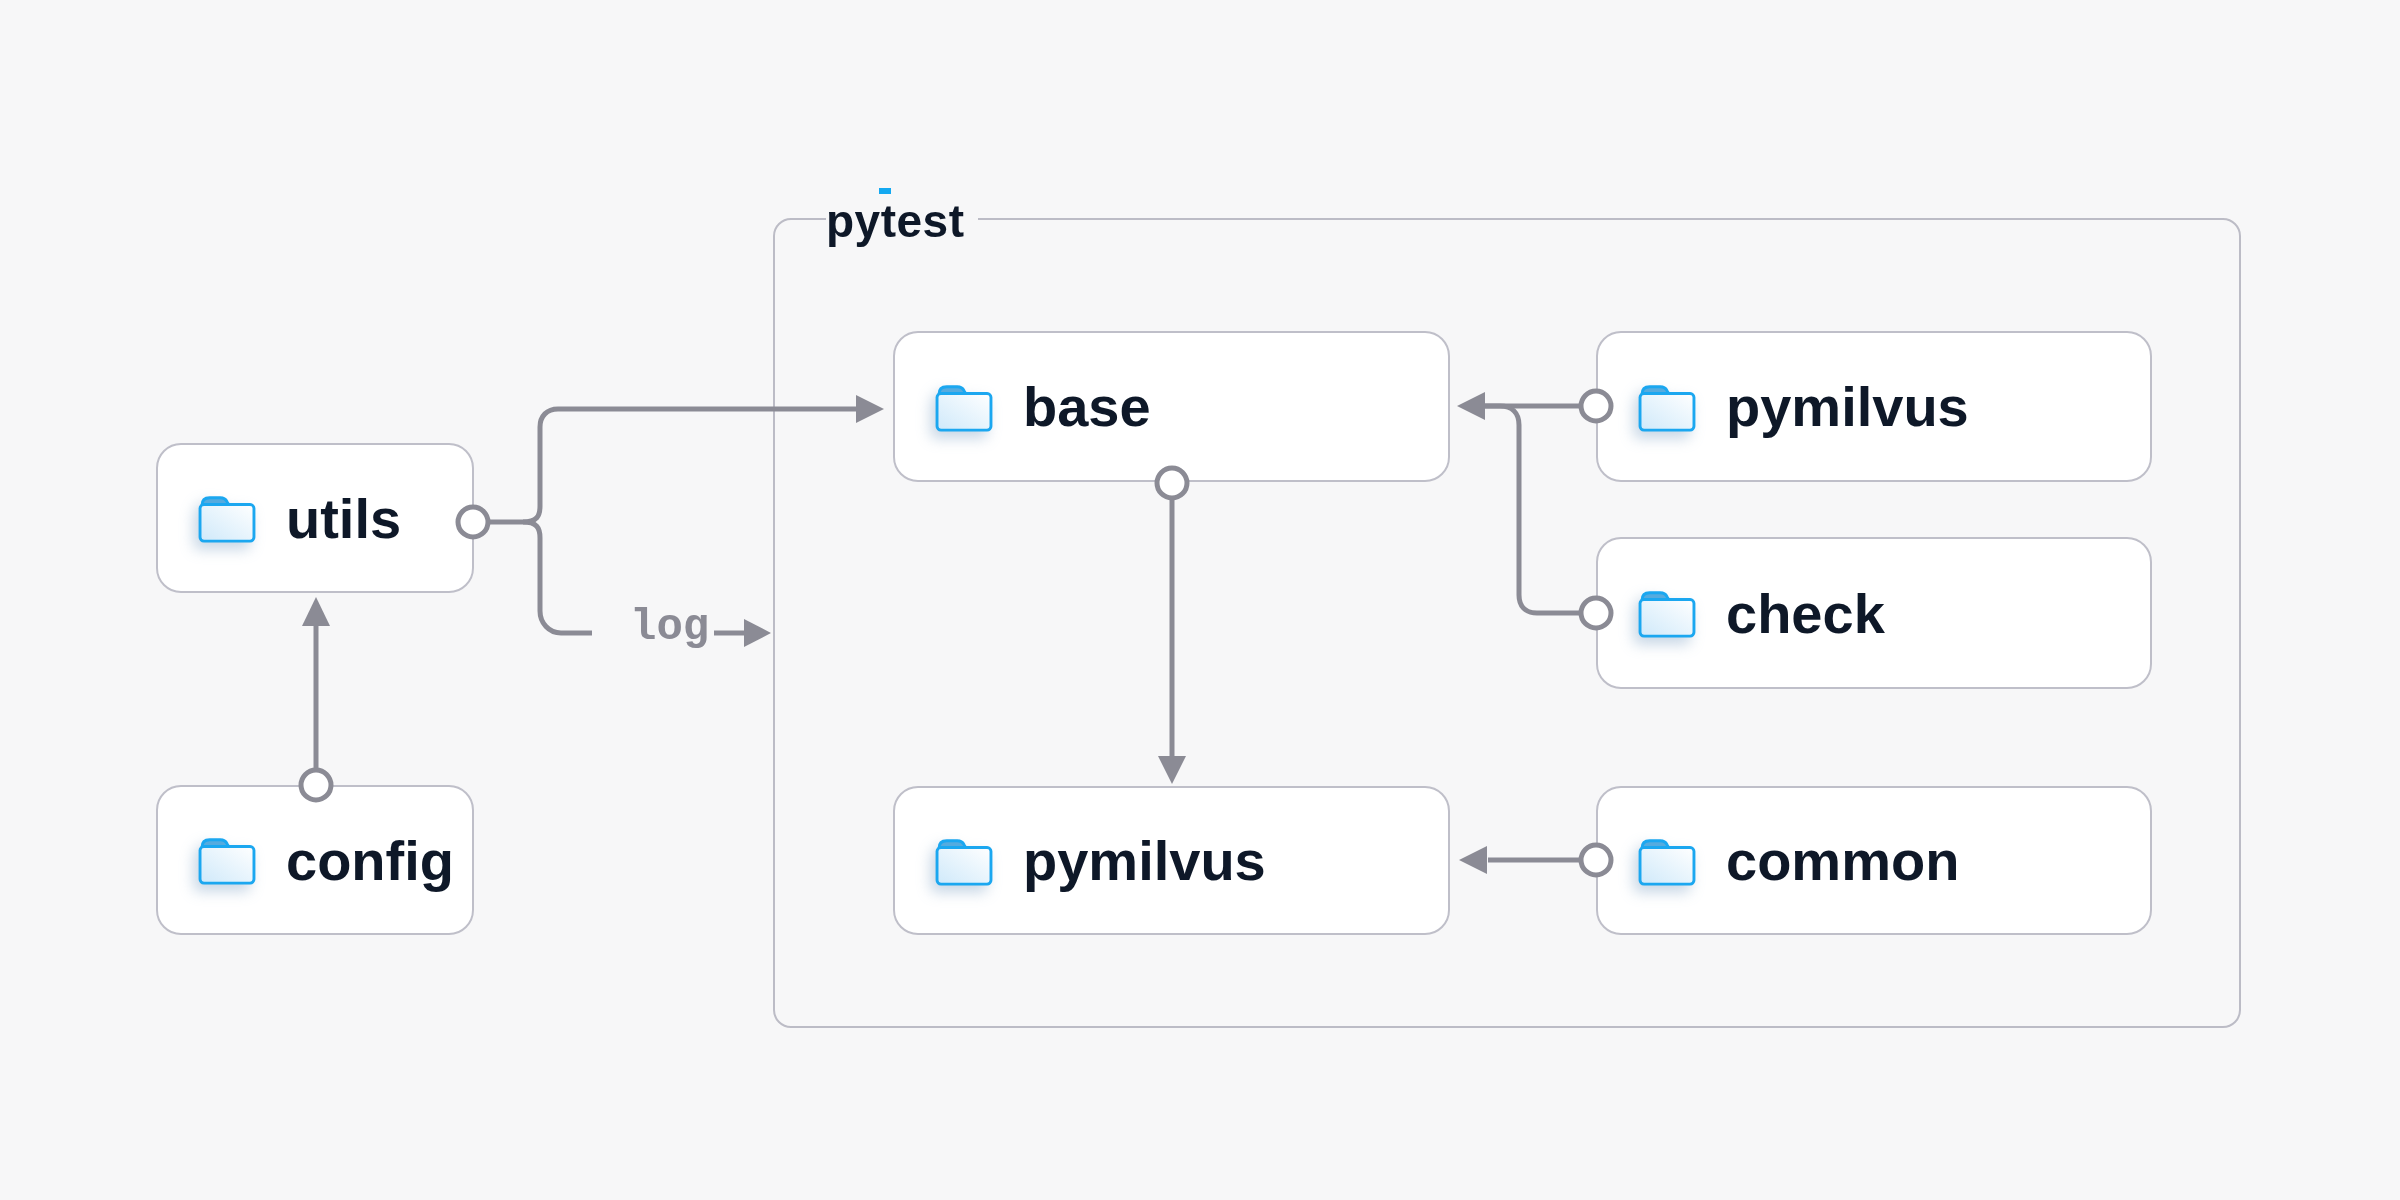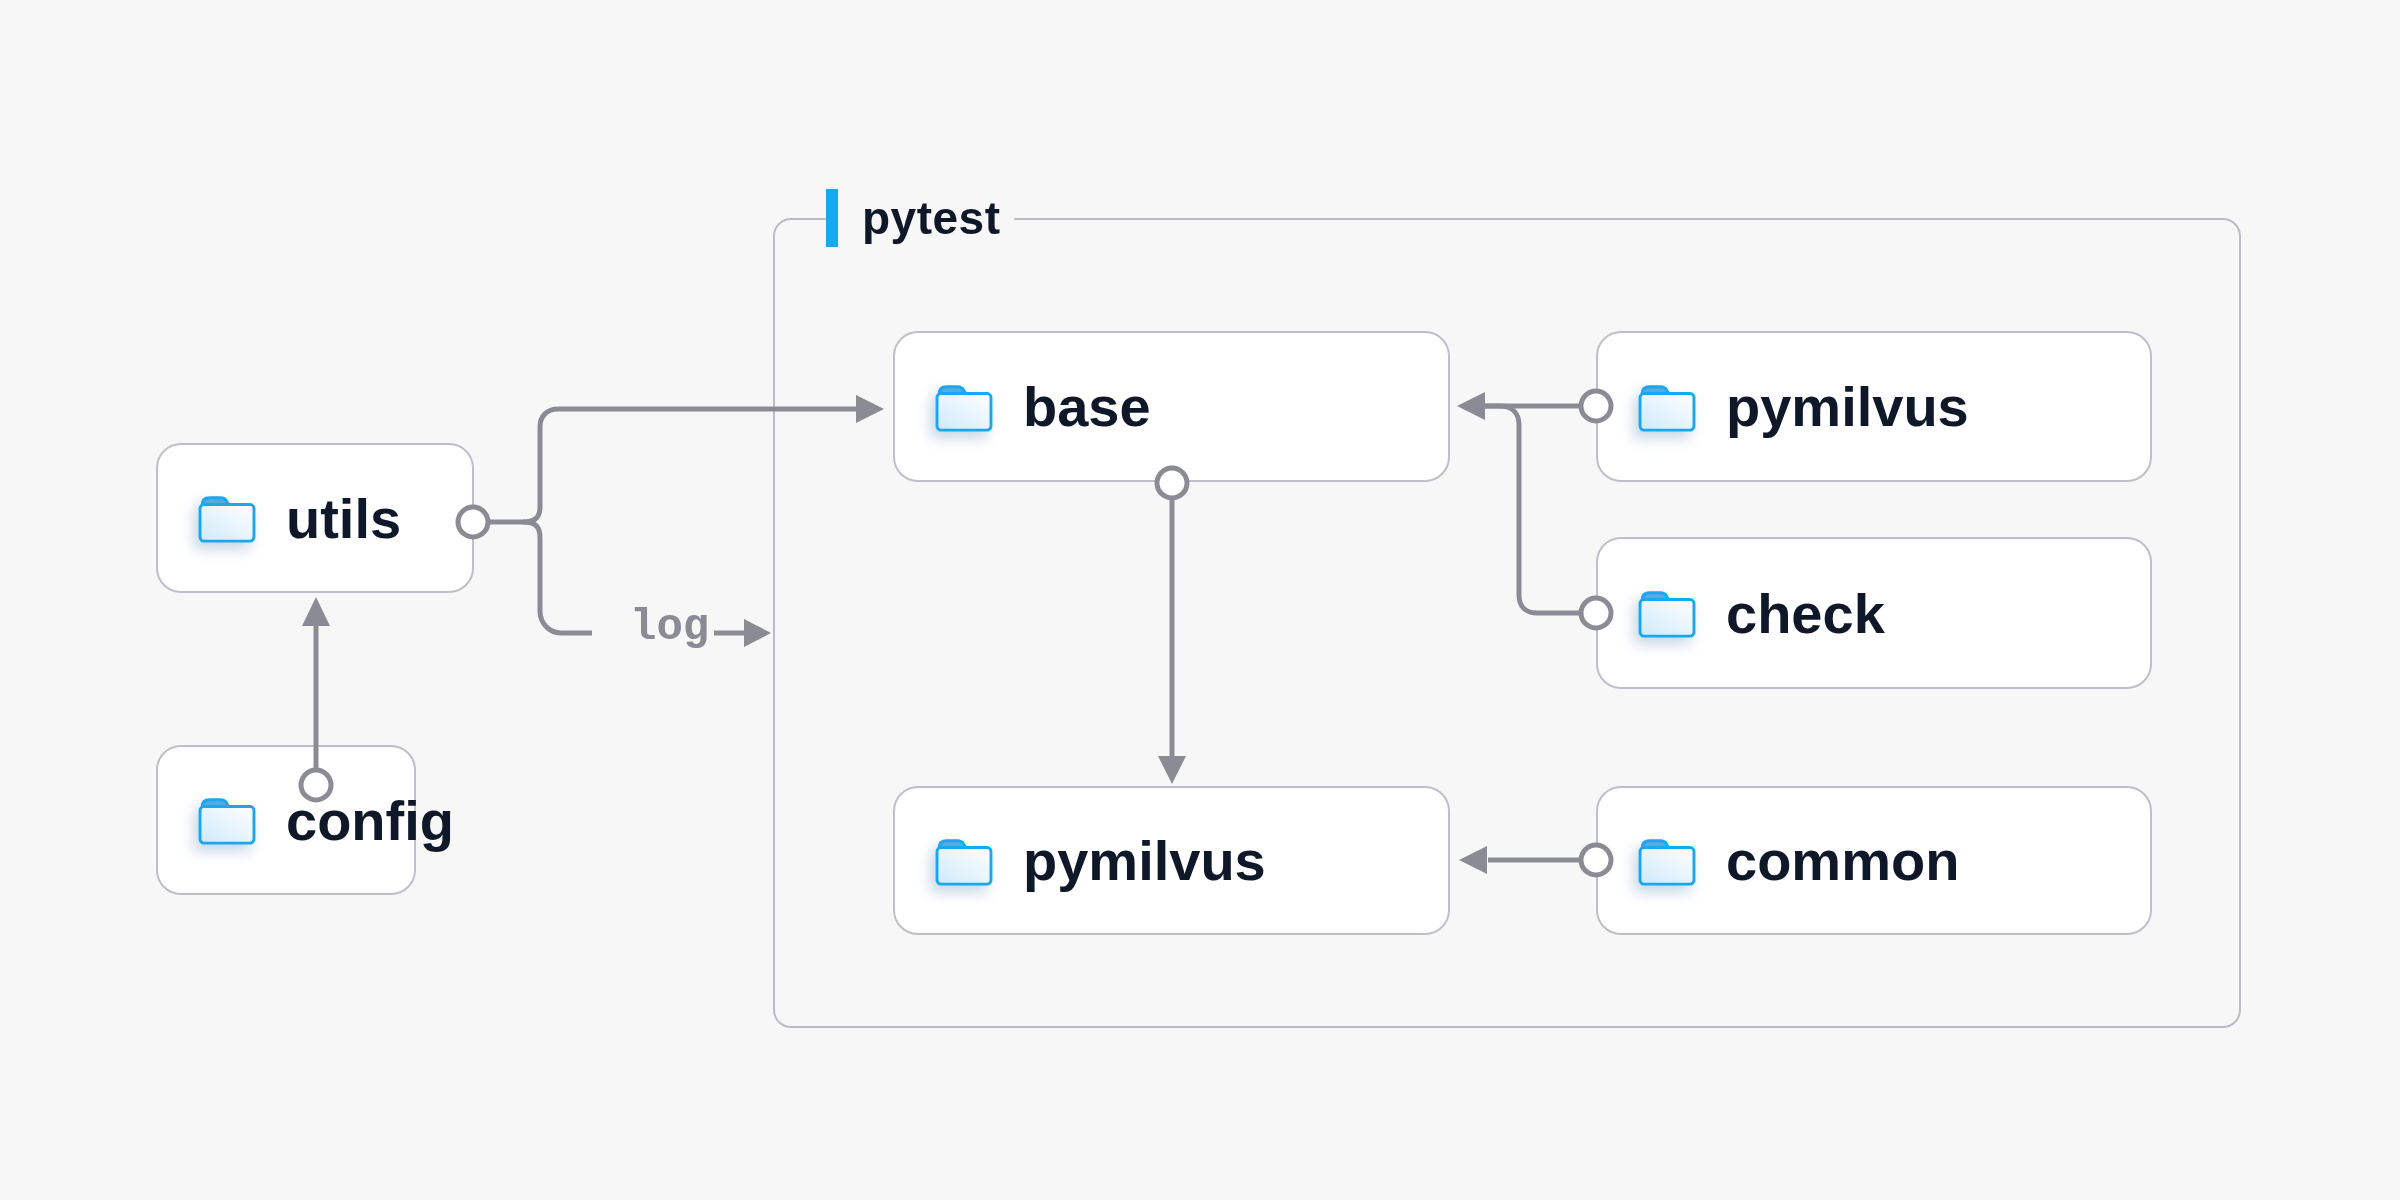--- a/index.html
+++ b/index.html
@@ -27,20 +27,21 @@
   }
   .container-label {
     position: absolute;
     left: 826px; top: 188px;
     height: 60px;
     display: flex;
     align-items: center;
     background: var(--background, #f7f7f8);
     padding: 0 10px 0 0;
     z-index: 3;
+    flex-direction: column;
   }
   .accent-bar {
     display: inline-block;
     width: 12px; height: 58px;
     background: var(--accent, #14a9f1);
     margin-right: 24px;
   }
   .container-title {
     font-size: 46px;
     font-weight: 700;
@@ -68,21 +69,21 @@
   }
   .node-label {
     font-size: 56px;
     font-weight: 700;
     color: var(--text, #0e1828);
     letter-spacing: 0px;
     white-space: nowrap;
   }
 
   #node-utils     { left: 156px; top: 443px; width: 318px; height: 150px; }
-  #node-config    { left: 156px; top: 745px; width: 260px; height: 150px; }
+  #node-config    { left: 156px; top: 785px; width: 318px; height: 150px; }
   #node-base      { left: 893px; top: 331px; width: 557px; height: 151px; }
   #node-testcases { left: 893px; top: 786px; width: 557px; height: 149px; }
   #node-pymilvus  { left: 1596px; top: 331px; width: 556px; height: 151px; }
   #node-check     { left: 1596px; top: 537px; width: 556px; height: 152px; }
   #node-common    { left: 1596px; top: 786px; width: 556px; height: 149px; }
 
   
   .wires {
     position: absolute;
     left: 0; top: 0;

